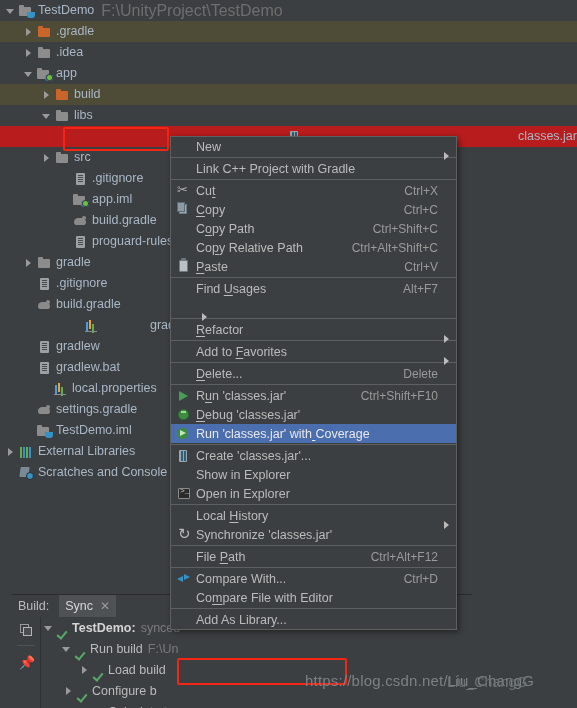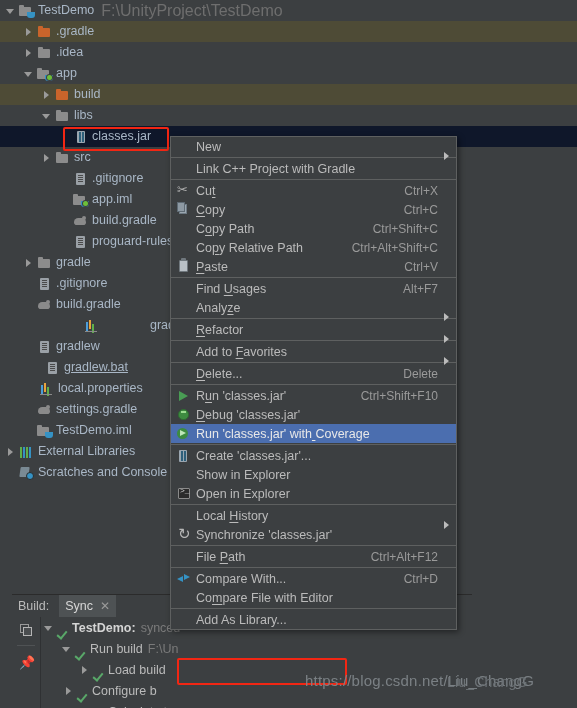--- a/index.html
+++ b/index.html
@@ -8,21 +8,21 @@
     background:#3C3F41;
     font-family:"Liberation Sans","DejaVu Sans",sans-serif;
     font-size:12px;color:#A9B7C6;
     -webkit-font-smoothing:antialiased;
   }
   
   #tree{position:absolute;left:0;top:0;width:577px;height:594px;background:#3C3F41;}
   .row{height:21px;line-height:21px;white-space:nowrap;position:relative;
        display:flex;align-items:center;color:#A9B7C6;font-size:12.5px;}
   .row.excluded{background:#4E4B36;}
-  .row.selected{background:#0f172a;}
+  .row.selected{background:#b91c1c;justify-content:space-between;}
   .arrow{width:10px;height:10px;flex:0 0 10px;margin-right:3px;position:relative;}
   .arrow.closed::before{
     content:"";position:absolute;left:2px;top:1px;
     border-left:5px solid #9A9A9A;border-top:4px solid transparent;border-bottom:4px solid transparent;
   }
   .arrow.open::before{
     content:"";position:absolute;left:0px;top:3px;
     border-top:5px solid #9A9A9A;border-left:4px solid transparent;border-right:4px solid transparent;
   }
   .ico{width:15px;height:14px;flex:0 0 15px;margin-right:4px;position:relative;display:inline-block;}
@@ -258,26 +258,26 @@
     <div class="row" style="padding-left: 24px; gap: 47px;">
       <span class="arrow"></span>
       <span class="ico ic-props"></span>
       <span class="lbl">gradle.properties</span>
     </div>
     <div class="row" style="padding-left: 24px;">
       <span class="arrow"></span>
       <span class="ico ic-file"></span>
       <span class="lbl">gradlew</span>
     </div>
-    <div class="row" style="padding-left: 32px; text-decoration: underline;">
+    <div class="row" style="padding-left: 24px;">
       <span class="arrow"></span>
       <span class="ico ic-file"></span>
       <span class="lbl">gradlew.bat</span>
     </div>
-    <div class="row" style="padding-left: 26px;">
+    <div class="row" style="padding-left: 40px;">
       <span class="arrow"></span>
       <span class="ico ic-props"></span>
       <span class="lbl">local.properties</span>
     </div>
     <div class="row" style="padding-left: 24px;">
       <span class="arrow"></span>
       <span class="ico ic-gradle"></span>
       <span class="lbl">settings.gradle</span>
     </div>
     <div class="row" style="padding-left: 24px;">
@@ -346,21 +346,20 @@
     </div>
     <div class="msep"></div>
     <div class="mi">
       <span class="micon "></span>
       <span class="mtext">Find <span class="u">U</span>sages</span>
       <span class="mkey">Alt+F7</span>
       <span class="" style="width: 12px; flex: 0 0 12px;"></span>
     </div>
     <div class="mi">
       <span class="micon "></span>
-      <span class="mtext">Analy<span class="u">z</span>e</span>
       <span class="sub" style="width: 12px; flex: 0 0 12px;"></span>
     </div>
     <div class="msep"></div>
     <div class="mi">
       <span class="micon "></span>
       <span class="mtext"><span class="u">R</span>efactor</span>
       <span class="sub" style="width: 12px; flex: 0 0 12px;"></span>
     </div>
     <div class="msep"></div>
     <div class="mi">

